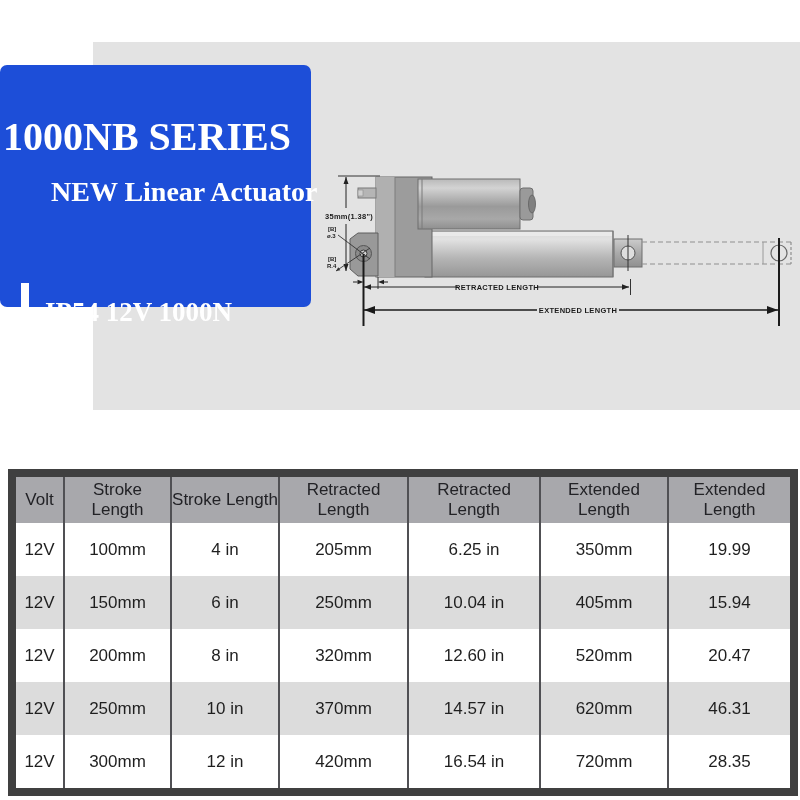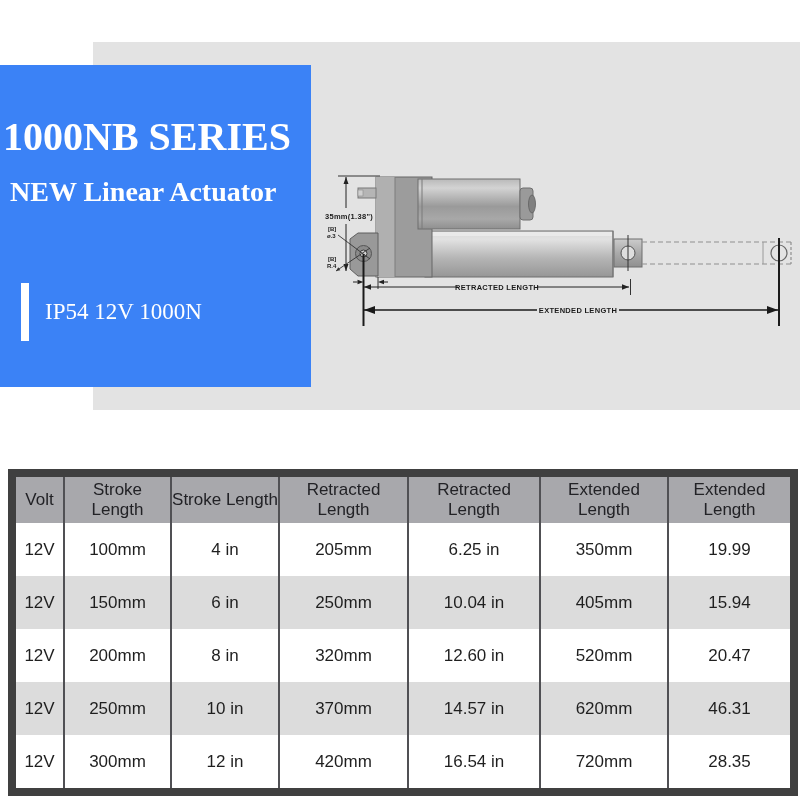--- a/index.html
+++ b/index.html
@@ -1,26 +1,26 @@
 <!DOCTYPE html>
 <html><head>
 <meta charset="utf-8">
 <style>
   html,body{margin:0;padding:0;}
   body{width:800px;height:800px;background:#ffffff;font-family:"Liberation Sans",sans-serif;position:relative;overflow:hidden;}
   .canvas{position:absolute;inset:0;width:800px;height:800px;background:#fff;}
 
   
   .gray-backdrop{position:absolute;left:93px;top:42px;width:707px;height:368px;background:#e3e3e3;}
-  .banner{position:absolute;left:0;top:65px;width:311px;height:322px;background:#3b82f6;color:#fff;}
+  .banner{position:absolute;left:0;top:65px;width:311px;height:242px;background:#1d4ed8;color:#fff;border-radius:7px;}
   .banner-title{font-family:"Liberation Serif",serif;font-weight:bold;font-size:40px;line-height:1;padding:52px 0 0 3px;letter-spacing:0px;white-space:nowrap;}
-  .banner-subtitle{font-family:"Liberation Serif",serif;font-weight:bold;font-size:28px;line-height:1;margin-top:21px;padding-left:10px;white-space:nowrap;}
+  .banner-subtitle{font-family:"Liberation Serif",serif;font-weight:bold;font-size:28px;line-height:1;margin-top:21px;padding-left:10px;white-space:nowrap;margin-left:41px;}
   .spec-row{position:absolute;left:21px;top:218px;height:58px;display:flex;align-items:center;gap:16px;}
   .spec-bar{width:8px;height:58px;background:#ffffff;}
-  .spec-text{font-family:"Liberation Serif",serif;font-weight:normal;font-size:23px;white-space:nowrap;text-align:center;}
+  .spec-text{font-family:"Liberation Serif",serif;font-weight:bold;font-size:27px;white-space:nowrap;text-align:center;}
 
   svg.diagram{position:absolute;left:325px;top:158px;width:475px;height:185px;}
   svg.diagram text{font-family:"Liberation Sans",sans-serif;fill:#1a1a1a;}
   .dim-label{font-size:7.5px;font-weight:bold;letter-spacing:.3px;}
   .tiny-label{font-size:6px;font-weight:bold;}
 
   
   table.spec{position:absolute;left:8px;top:469px;width:782px;border-collapse:collapse;table-layout:fixed;border:8px solid #404040;}
   table.spec th{background:#a8a8ac;color:#222226;font-weight:normal;font-size:17px;height:46px;}
   table.spec td{font-size:17px;color:#1f1f1f;text-align:center;height:53px;background:#ffffff;}

